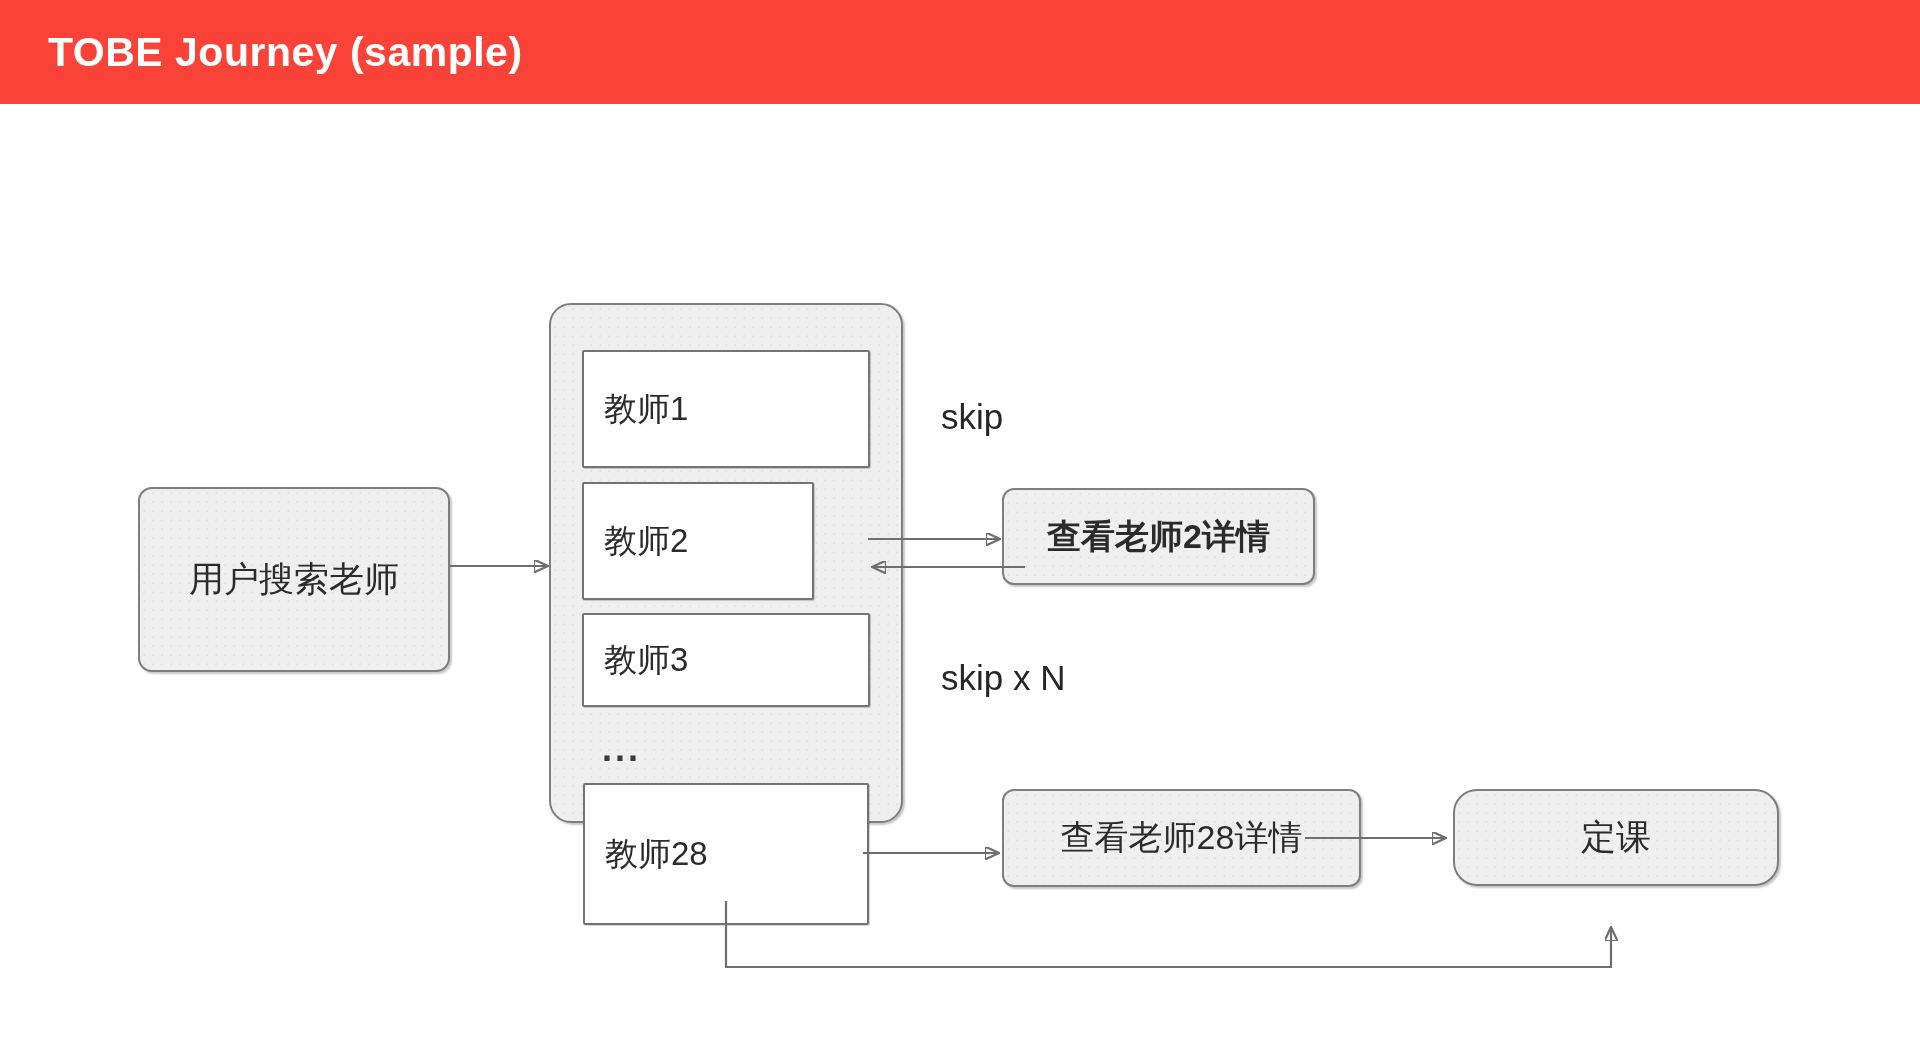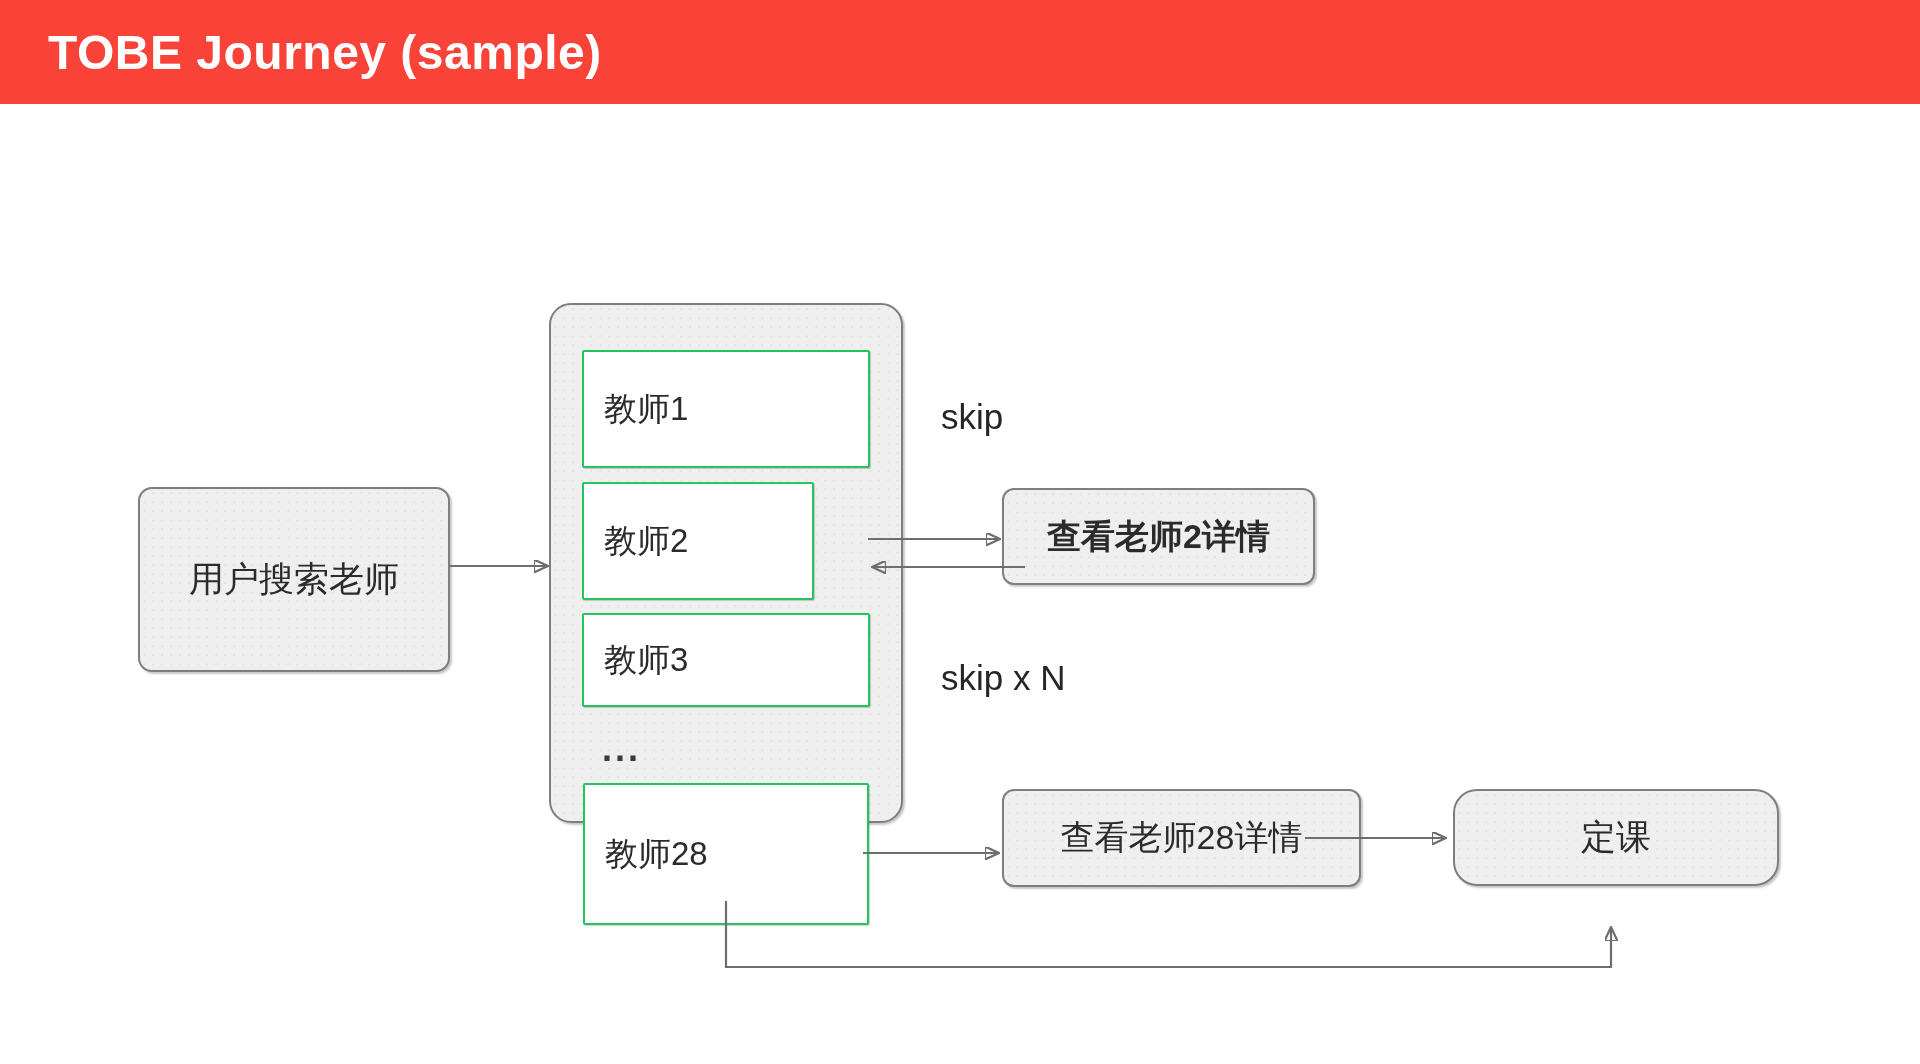--- a/index.html
+++ b/index.html
@@ -18,21 +18,21 @@
     position: absolute;
     left: 0; top: 0;
     width: 1920px; height: 104px;
     background: #f94238;
     display: flex;
     align-items: center;
   }
   .header-title {
     margin: 0;
     padding-left: 48px;
-    font-size: 48px;
+    font-size: 41px;
     font-weight: 600;
     letter-spacing: 0.5px;
     color: #ffffff;
   }
 
   
   .node {
     position: absolute;
     box-sizing: border-box;
     display: flex;
@@ -45,21 +45,21 @@
   .gray {
     background-color: #efefef;
     background-image: radial-gradient(circle, #e2e2e2 1px, transparent 1px);
     background-size: 9px 9px;
     border: 2px solid #7e7e7e;
     border-radius: 14px;
     box-shadow: 2px 2px 2px rgba(0,0,0,0.22);
   }
   .white {
     background: #ffffff;
-    border: 2px solid #22c55e;
+    border: 2px solid #737373;
     border-radius: 2px;
     box-shadow: 1px 1px 1px rgba(0,0,0,0.18);
   }
   .list-container {
     position: absolute;
     box-sizing: border-box;
     left: 549px; top: 303px;
     width: 354px; height: 520px;
     background-color: #efefef;
     background-image: radial-gradient(circle, #e2e2e2 1px, transparent 1px);

